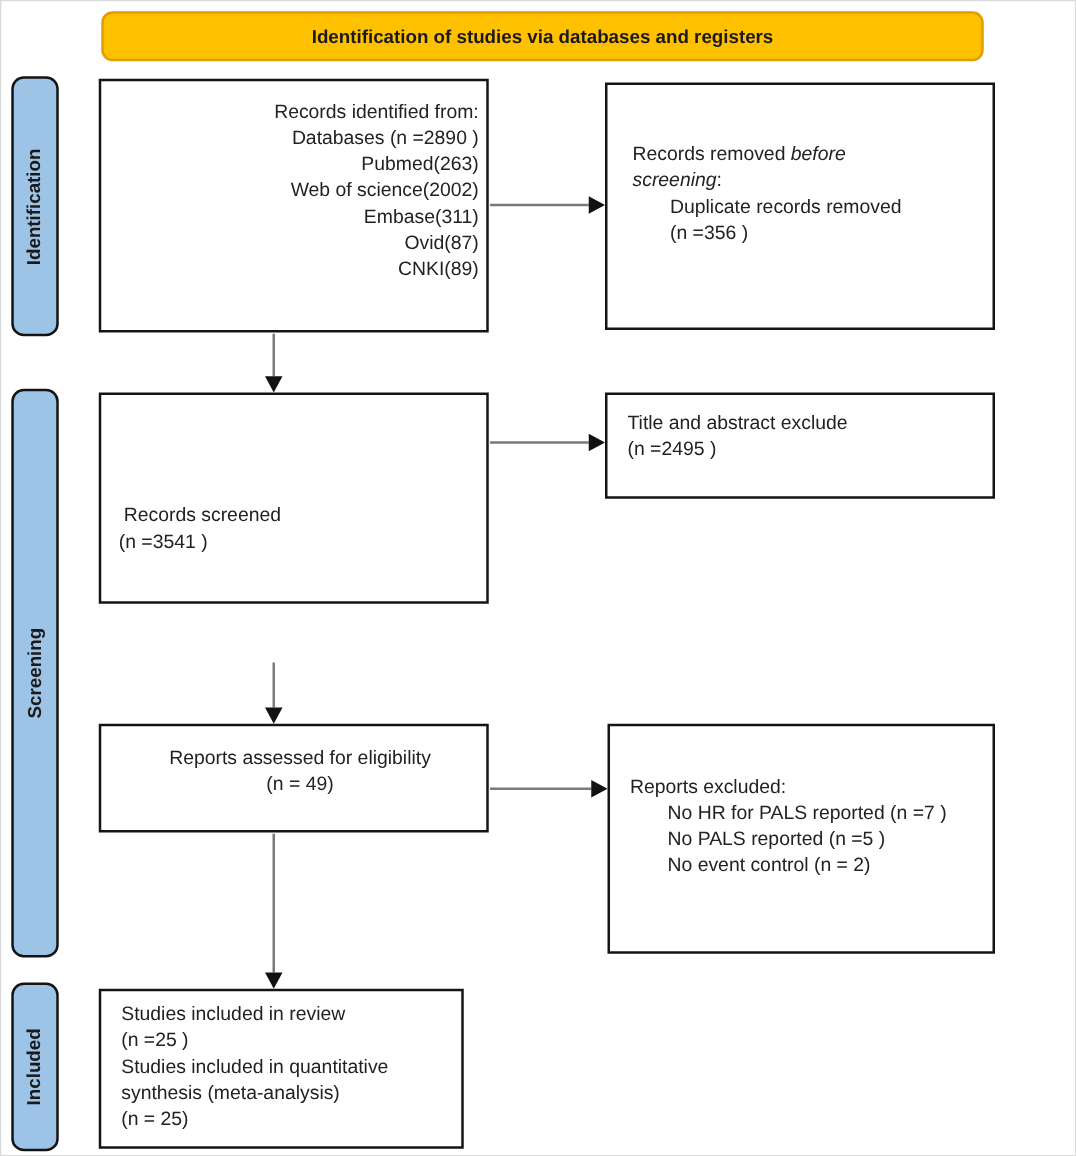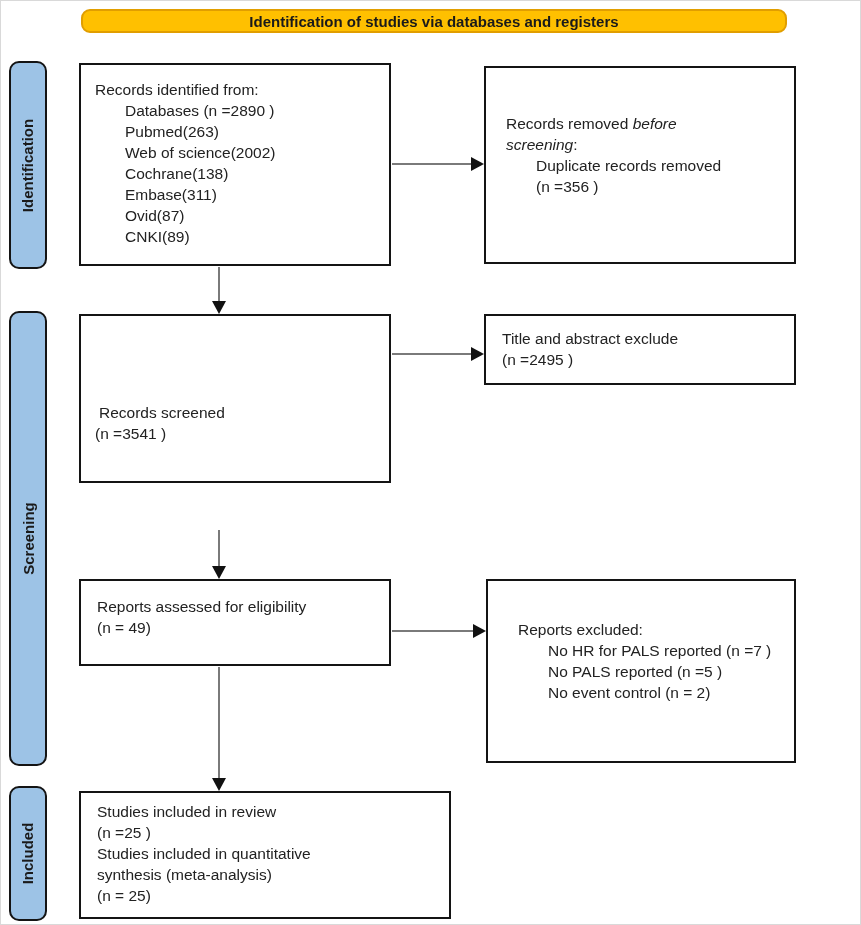--- a/index.html
+++ b/index.html
@@ -15,21 +15,21 @@
     background: #ffffff;
     border: 1px solid #d9d9d9;
     box-sizing: border-box;
     color: var(--text, #222);
     overflow: hidden;
   }
   
   .banner {
     position: absolute;
     left: 80px; top: 8px;
-    width: 706px; height: 24px;
+    width: 706px; height: 40px;
     background: var(--header-fill, #FFC000);
     border: 2px solid var(--header-border, #E19E00);
     border-radius: 9px;
     box-sizing: border-box;
     display: flex;
     align-items: center;
     justify-content: center;
   }
   .banner span {
     font-size: 15px;
@@ -65,27 +65,27 @@
     background: var(--box-fill, #fff);
     border: 2px solid var(--box-border, #141414);
     box-sizing: border-box;
     font-size: 15.5px;
     line-height: 21px;
     color: var(--text, #222);
   }
   .bline { white-space: nowrap; }
   .indent { margin-left: 30px; }
   .pad-sm { margin-left: 4px; }
-  #box-records-identified { left: 78px;  top: 62px;  width: 312px; height: 203px; padding: 14px 6px 0 14px; }
+  #box-records-identified { left: 78px;  top: 62px;  width: 312px; height: 203px; padding: 14px 6px 0 14px; text-align: right; }
   #box-records-removed    { left: 483px; top: 65px;  width: 312px; height: 198px; padding: 45px 6px 0 20px; }
   #box-records-screened   { left: 78px;  top: 313px; width: 312px; height: 169px; padding: 86px 6px 0 14px; }
-  #box-title-abstract     { left: 483px; top: 313px; width: 312px; height: 71px;  padding: 12px 6px 0 16px; }
-  #box-reports-assessed   { left: 78px;  top: 578px; width: 312px; height: 87px;  padding: 15px 6px 0 16px; }
-  #box-reports-excluded   { left: 485px; top: 578px; width: 310px; height: 184px; padding: 38px 6px 0 30px; }
-  #box-studies-included   { left: 78px;  top: 790px; width: 372px; height: 128px; padding: 8px 6px 0 16px; }
+  #box-title-abstract     { left: 483px; top: 313px; width: 312px; height: 85px;  padding: 12px 6px 0 16px; }
+  #box-reports-assessed   { left: 78px;  top: 578px; width: 312px; height: 87px;  padding: 15px 6px 0 16px; text-align: center; }
+  #box-reports-excluded   { left: 485px; top: 578px; width: 310px; height: 184px; padding: 38px 6px 0 16px; }
+  #box-studies-included   { left: 78px;  top: 790px; width: 292px; height: 128px; padding: 8px 6px 0 16px; }
   
   .arrow-h {
     position: absolute;
     height: 14px;
     display: flex;
     align-items: center;
   }
   .arrow-h .shaft { flex: 1; height: 2px; background: var(--arrow-shaft, #7a7a7a); }
   .arrow-h .head {
     width: 0; height: 0;
@@ -131,21 +131,20 @@
   </div>
   <div class="stage" id="stage-included">
     <span class="stage-label">Included</span>
   </div>
 
   <div class="box" id="box-records-identified">
     <div class="bline">Records identified from:</div>
     <div class="bline indent">Databases (n =2890 )</div>
     <div class="bline indent">Pubmed(263)</div>
     <div class="bline indent">Web of science(2002)</div>
-    <div class="bline indent">Cochrane(138)</div>
     <div class="bline indent">Embase(311)</div>
     <div class="bline indent">Ovid(87)</div>
     <div class="bline indent">CNKI(89)</div>
   </div>
 
   <div class="box" id="box-records-removed">
     <div class="bline"><span>Records removed </span><i>before</i></div>
     <div class="bline"><i>screening</i><span>:</span></div>
     <div class="bline indent">Duplicate records removed</div>
     <div class="bline indent">(n =356 )</div>

